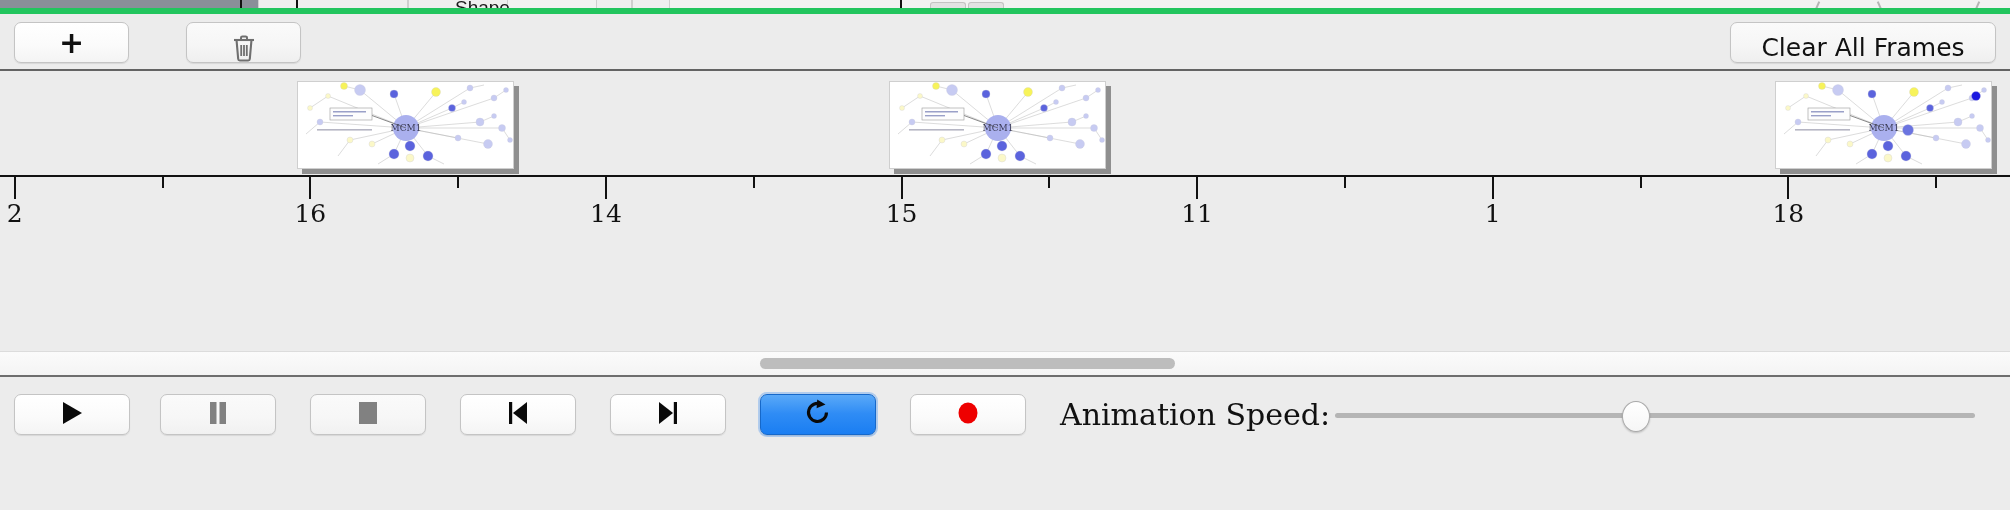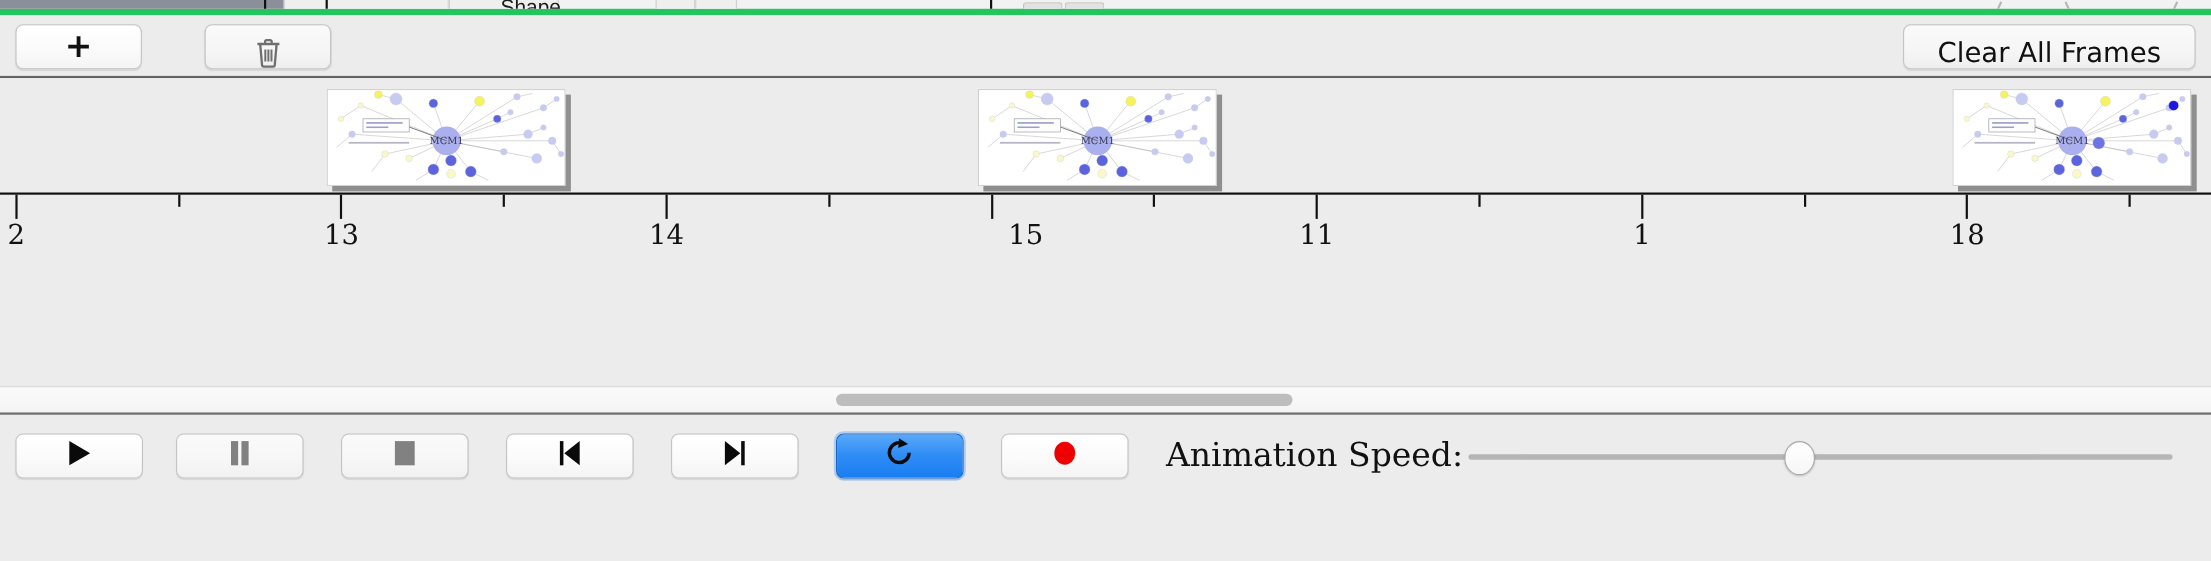--- a/index.html
+++ b/index.html
@@ -437,23 +437,23 @@
         <div class="tick minor" style="left: 161.574px;"></div>
         <div class="tick minor" style="left: 457.162px;"></div>
         <div class="tick minor" style="left: 752.75px;"></div>
         <div class="tick minor" style="left: 1048.34px;"></div>
         <div class="tick minor" style="left: 1343.93px;"></div>
         <div class="tick minor" style="left: 1639.51px;"></div>
         <div class="tick minor" style="left: 1935.1px;"></div>
       </div>
     <div id="labels-layer">
         <div class="tlabel" style="left: 14.7794px;">2</div>
-        <div class="tlabel" style="left: 310.368px;">13</div>
+        <div class="tlabel" style="left: 310.368px;">16</div>
         <div class="tlabel" style="left: 605.956px;">14</div>
-        <div class="tlabel" style="left: 901.544px; margin-left: 31px;">15</div>
+        <div class="tlabel" style="left: 901.544px;">15</div>
         <div class="tlabel" style="left: 1197.13px;">11</div>
         <div class="tlabel" style="left: 1492.72px;">1</div>
         <div class="tlabel" style="left: 1788.31px;">18</div>
       </div>
 
     <div id="hscroll">
       <div id="hscroll-thumb" style="left: 760px; width: 415px;"></div>
     </div>
   </div>
 

